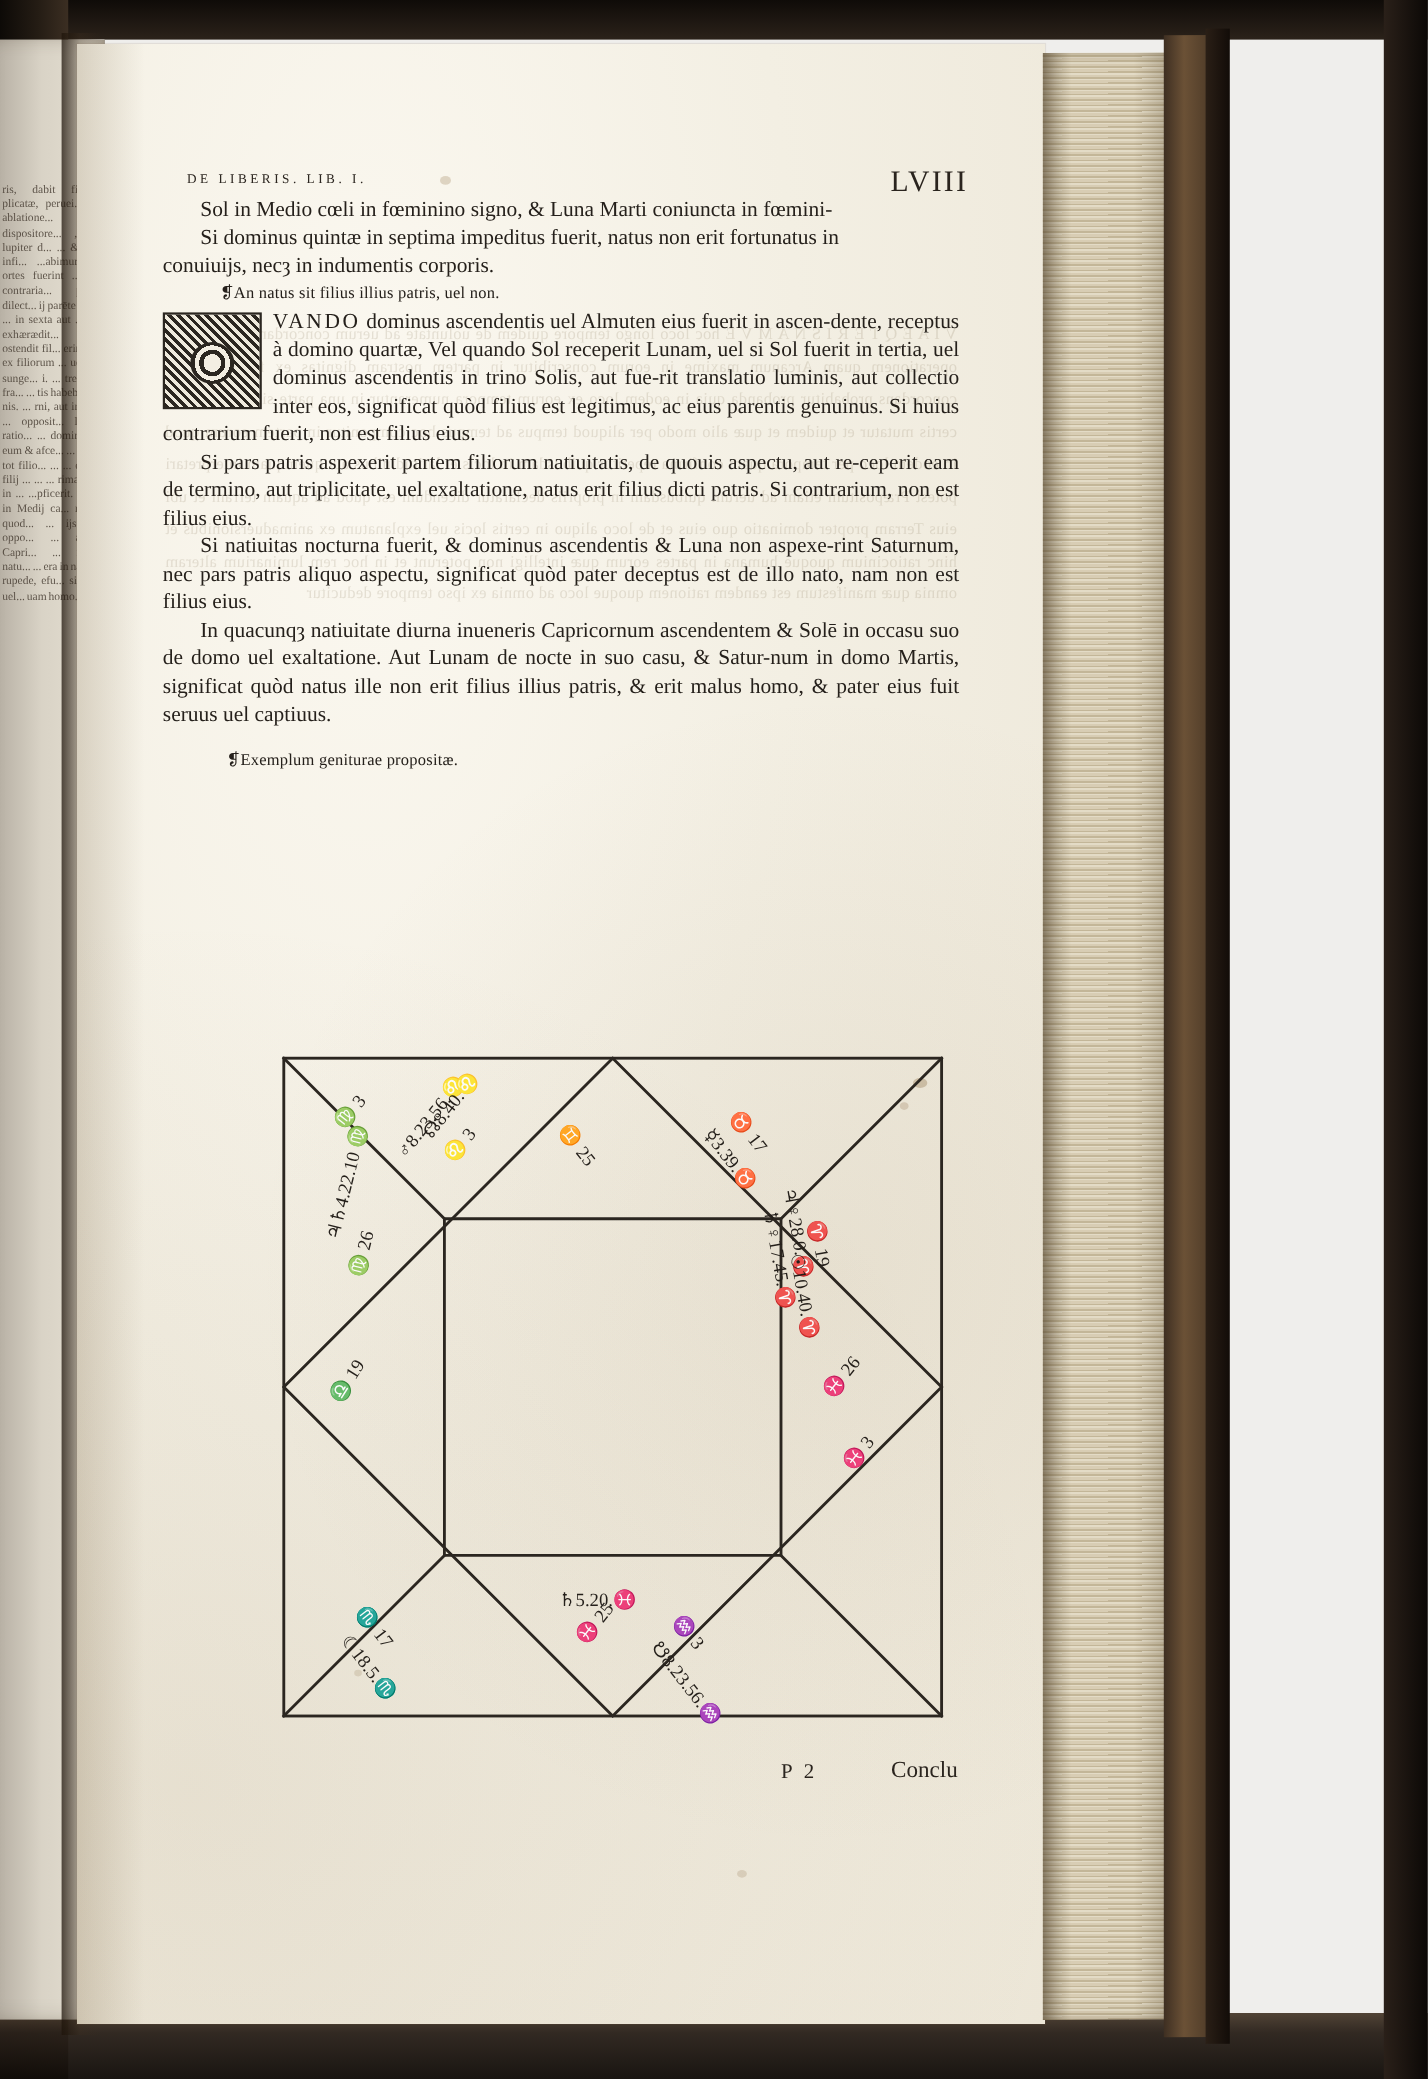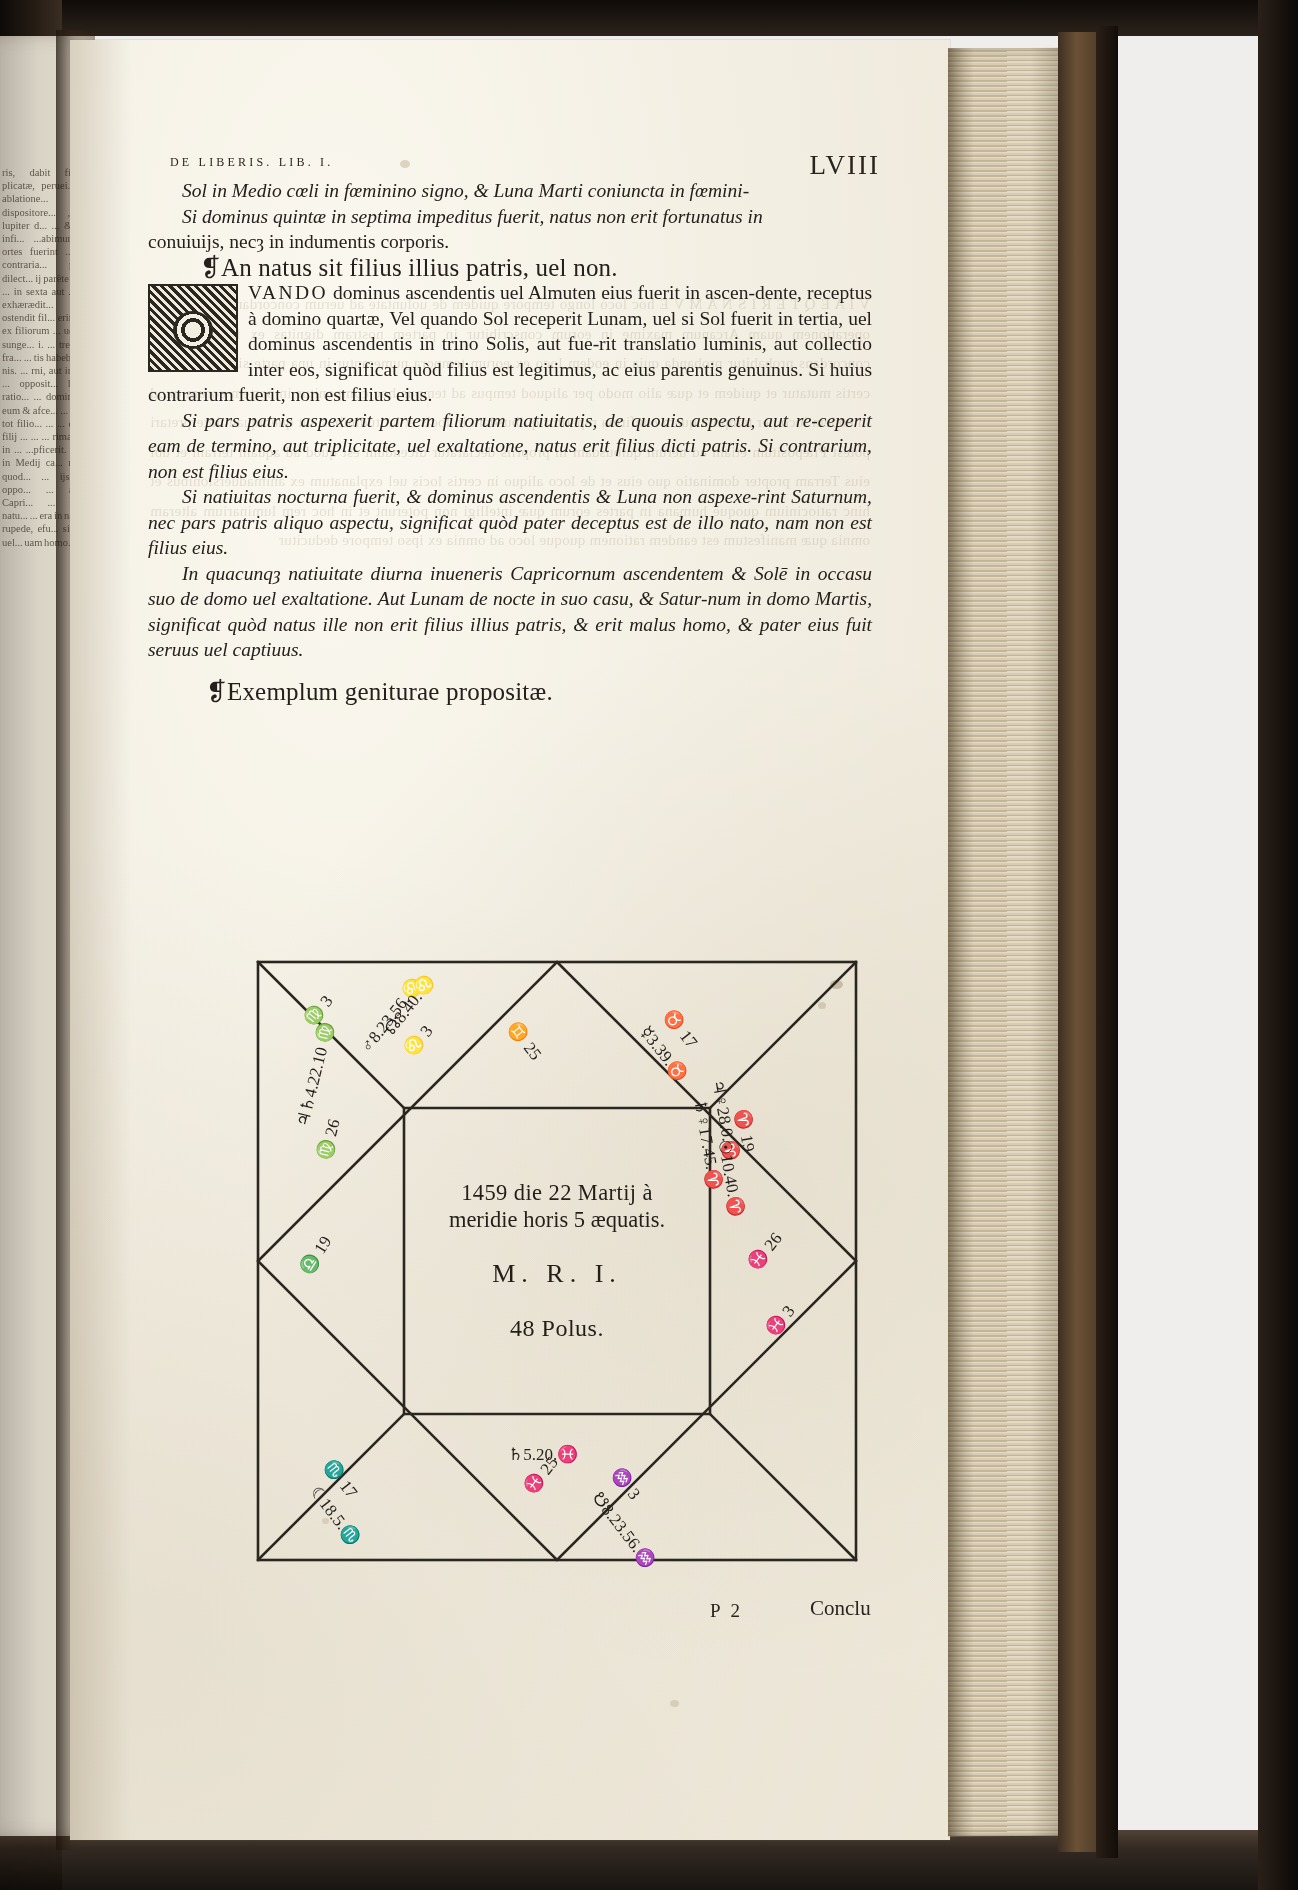--- a/index.html
+++ b/index.html
@@ -163,27 +163,27 @@
     position: absolute;
     left: 78px; top: 138px;
     width: 724px;
     color: #25201b;
     font-size: 19.5px;
     line-height: 25.5px;
     text-align: justify;
     font-family: "Liberation Serif", serif;
   }
   .body p { margin: 0; }
-  .body p.ind { text-indent: 34px; font-style: italic; }
+  .body p.ind { text-indent: 34px; }
   .body p.hang { text-indent: 0; }
 
   .heading {
     margin: 22px 0 10px 0;
     text-indent: 52px;
-    font-size: 25px;
+    font-size: 15px;
     letter-spacing: .2px;
   }
   .pilcrow { letter-spacing: 0; }
 
   
   .initial-block {
     float: left;
     width: 86px; height: 84px;
     margin: 4px 10px 0 0;
     background:
@@ -314,26 +314,20 @@
           <rect x="6" y="6" width="598" height="598"></rect>
           <polygon points="305,6 604,305 305,604 6,305"></polygon>
           <polygon points="152,152 458,152 458,458 152,458"></polygon>
           <line x1="6" y1="6" x2="152" y2="152"></line>
           <line x1="604" y1="6" x2="458" y2="152"></line>
           <line x1="604" y1="604" x2="458" y2="458"></line>
           <line x1="6" y1="604" x2="152" y2="458"></line>
         </g>
       </svg>
 
-      <div class="chart-center">
-        <div class="cc-l1">1459 die 22 Martij à</div>
-        <div class="cc-l2">meridie horis 5 æquatis.</div>
-        <div class="cc-l3">M.  R.  I.</div>
-        <div class="cc-l4">48 Polus.</div>
-      </div>
 
       <div class="lbl" style="left:104px;top:88px;transform:rotate(-52deg);transform-origin:left top;">♂8.23.56.♌</div>
       <div class="lbl" style="left:128px;top:70px;transform:rotate(-52deg);transform-origin:left top;">☊8.40.♌</div>
       <div class="lbl" style="left:148px;top:92px;transform:rotate(-52deg);transform-origin:left top;">♌ 3</div>
 
       <div class="lbl" style="left:48px;top:62px;transform:rotate(-52deg);transform-origin:left top;">♍ 3</div>
 
       <div class="lbl" style="left:268px;top:62px;transform:rotate(52deg);transform-origin:left top;">♊ 25</div>
 
       <div class="lbl" style="left:424px;top:50px;transform:rotate(52deg);transform-origin:left top;">♉ 17</div>

